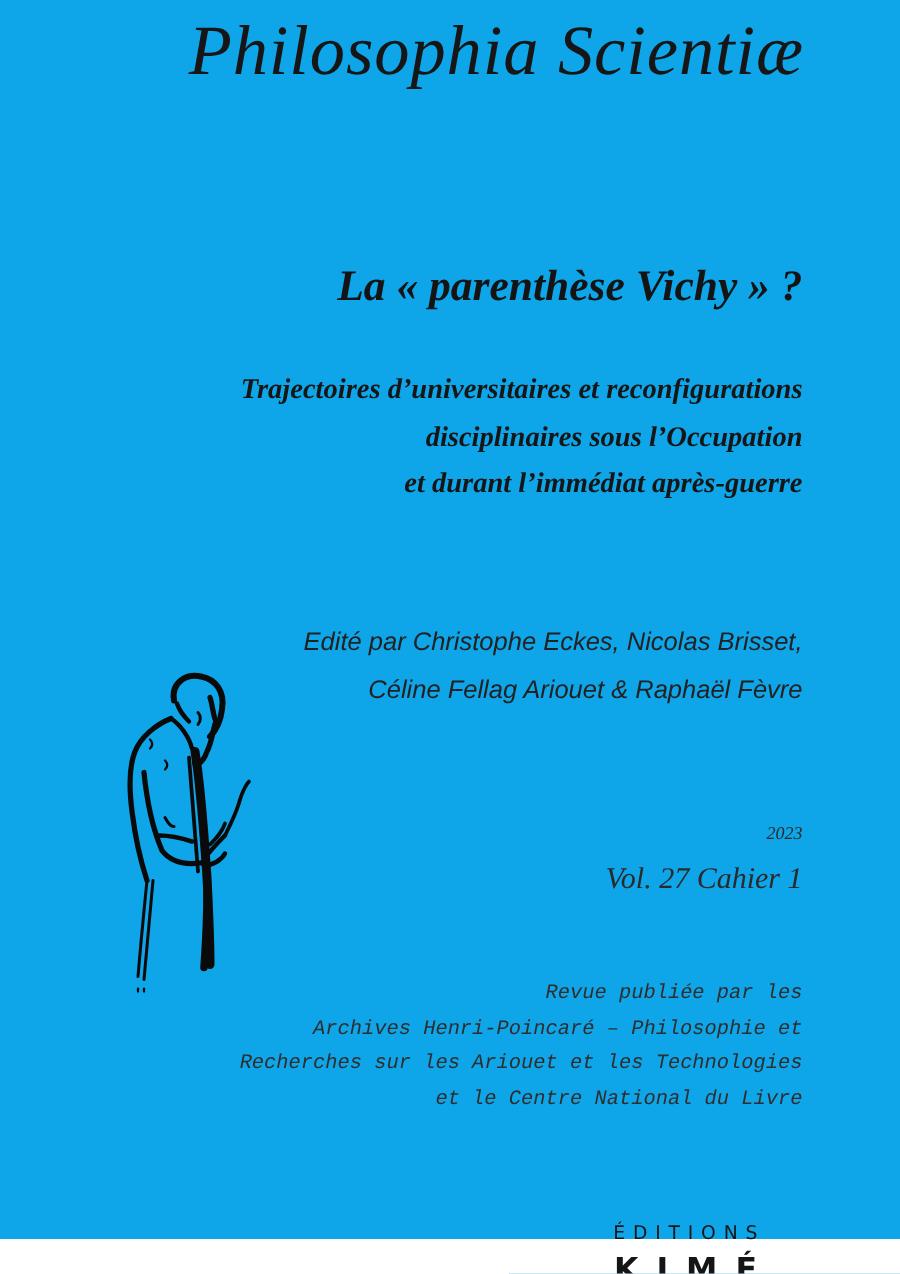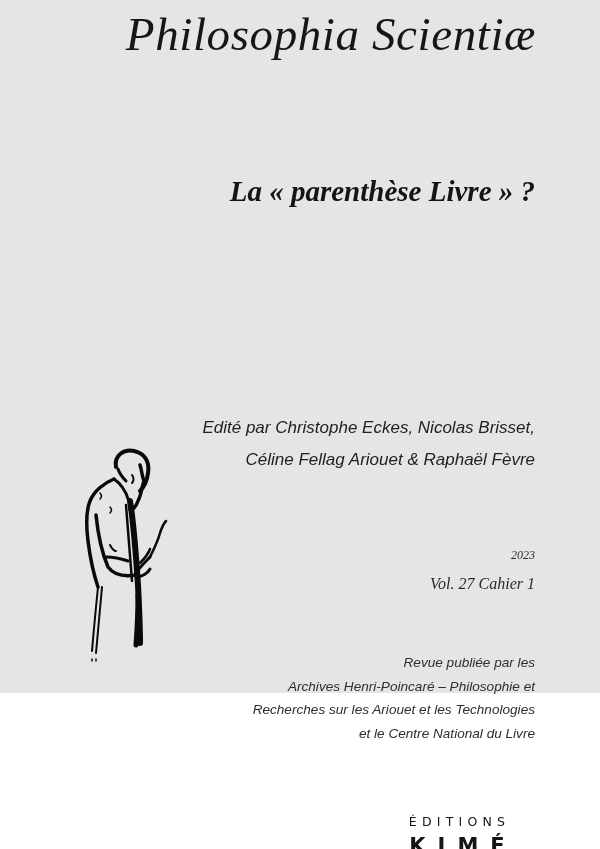--- a/index.html
+++ b/index.html
@@ -10,22 +10,22 @@
     body {
       width: 600px;
       height: 849px;
       position: relative;
       overflow: hidden;
       color: #111111;
     }
     .cover {
       position: absolute;
       left: 0; top: 0;
-      width: 600px; height: 693px;
-      background: #e5e5e5;
+      width: 600px; height: 826px;
+      background: #0ea5e9;
     }
     .abs { position: absolute; }
     .right { text-align: right; white-space: nowrap; }
 
     .journal-title {
       right: 64px;
       top: 11px;
       font-family: "Liberation Serif", "DejaVu Serif", serif;
       font-style: italic;
       font-weight: normal;
@@ -71,28 +71,28 @@
       font-style: italic;
       font-size: 12px;
       color: #2a2a2a;
       line-height: 1;
     }
     .volume {
       right: 65px;
       top: 576px;
       font-family: "Liberation Serif", "DejaVu Serif", serif;
       font-style: italic;
-      font-size: 16px;
+      font-size: 20px;
       color: #2a2a2a;
       line-height: 1;
     }
     .publisher-note {
       right: 65px;
       top: 651px;
-      font-family: Liberation Sans, sans-serif;
+      font-family: Liberation Mono, monospace;
       font-style: italic;
       font-size: 13.6px;
       line-height: 23.5px;
       color: #2e2e2e;
     }
     .publisher-logo {
       right: 73px;
       top: 814px;
       width: 140px;
       font-family: "DejaVu Sans", "Liberation Sans", sans-serif;
@@ -121,22 +121,27 @@
       height: 225px;
     }
   </style>
 </head>
 <body>
 
 <div class="cover">
 
   <div class="abs right journal-title">Philosophia Scientiæ</div>
 
-  <div class="abs right issue-title">La « parenthèse Livre » ?</div>
+  <div class="abs right issue-title">La « parenthèse Vichy » ?</div>
 
+  <div class="abs right issue-subtitle">
+    <div>Trajectoires d’universitaires et reconfigurations</div>
+    <div>disciplinaires sous l’Occupation</div>
+    <div>et durant l’immédiat après-guerre</div>
+  </div>
 
   <div class="abs right editors">
     <div>Edité par Christophe Eckes, Nicolas Brisset,</div>
     <div>Céline Fellag Ariouet &amp; Raphaël Fèvre</div>
   </div>
 
   <svg class="abs illustration" viewBox="0 0 110 225" xmlns="http://www.w3.org/2000/svg">
     <g fill="none" stroke="#0a0a0a" stroke-linecap="round" stroke-linejoin="round">
 
       <path d="M36 22 C34 10 44 4 54 6 C64 8 70 16 68 28 C67 36 64 42 60 46" stroke-width="4"></path>

